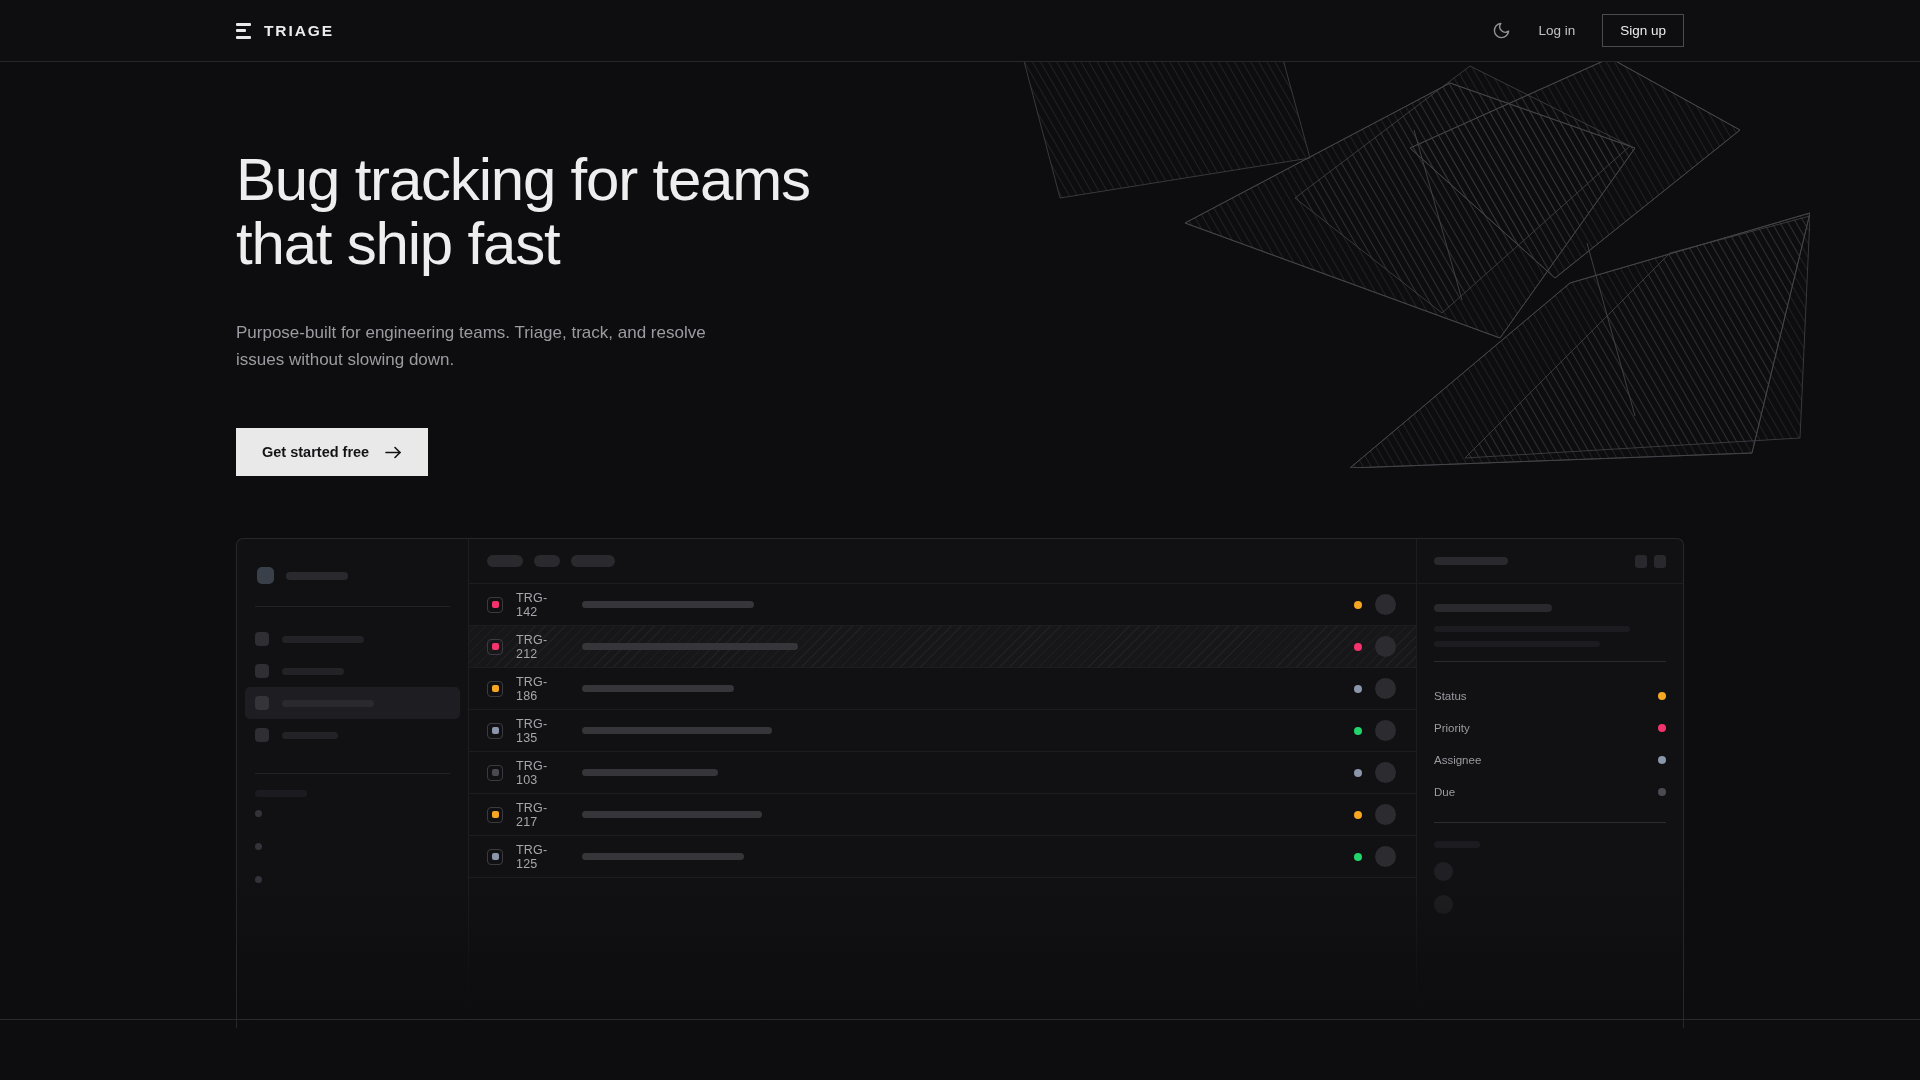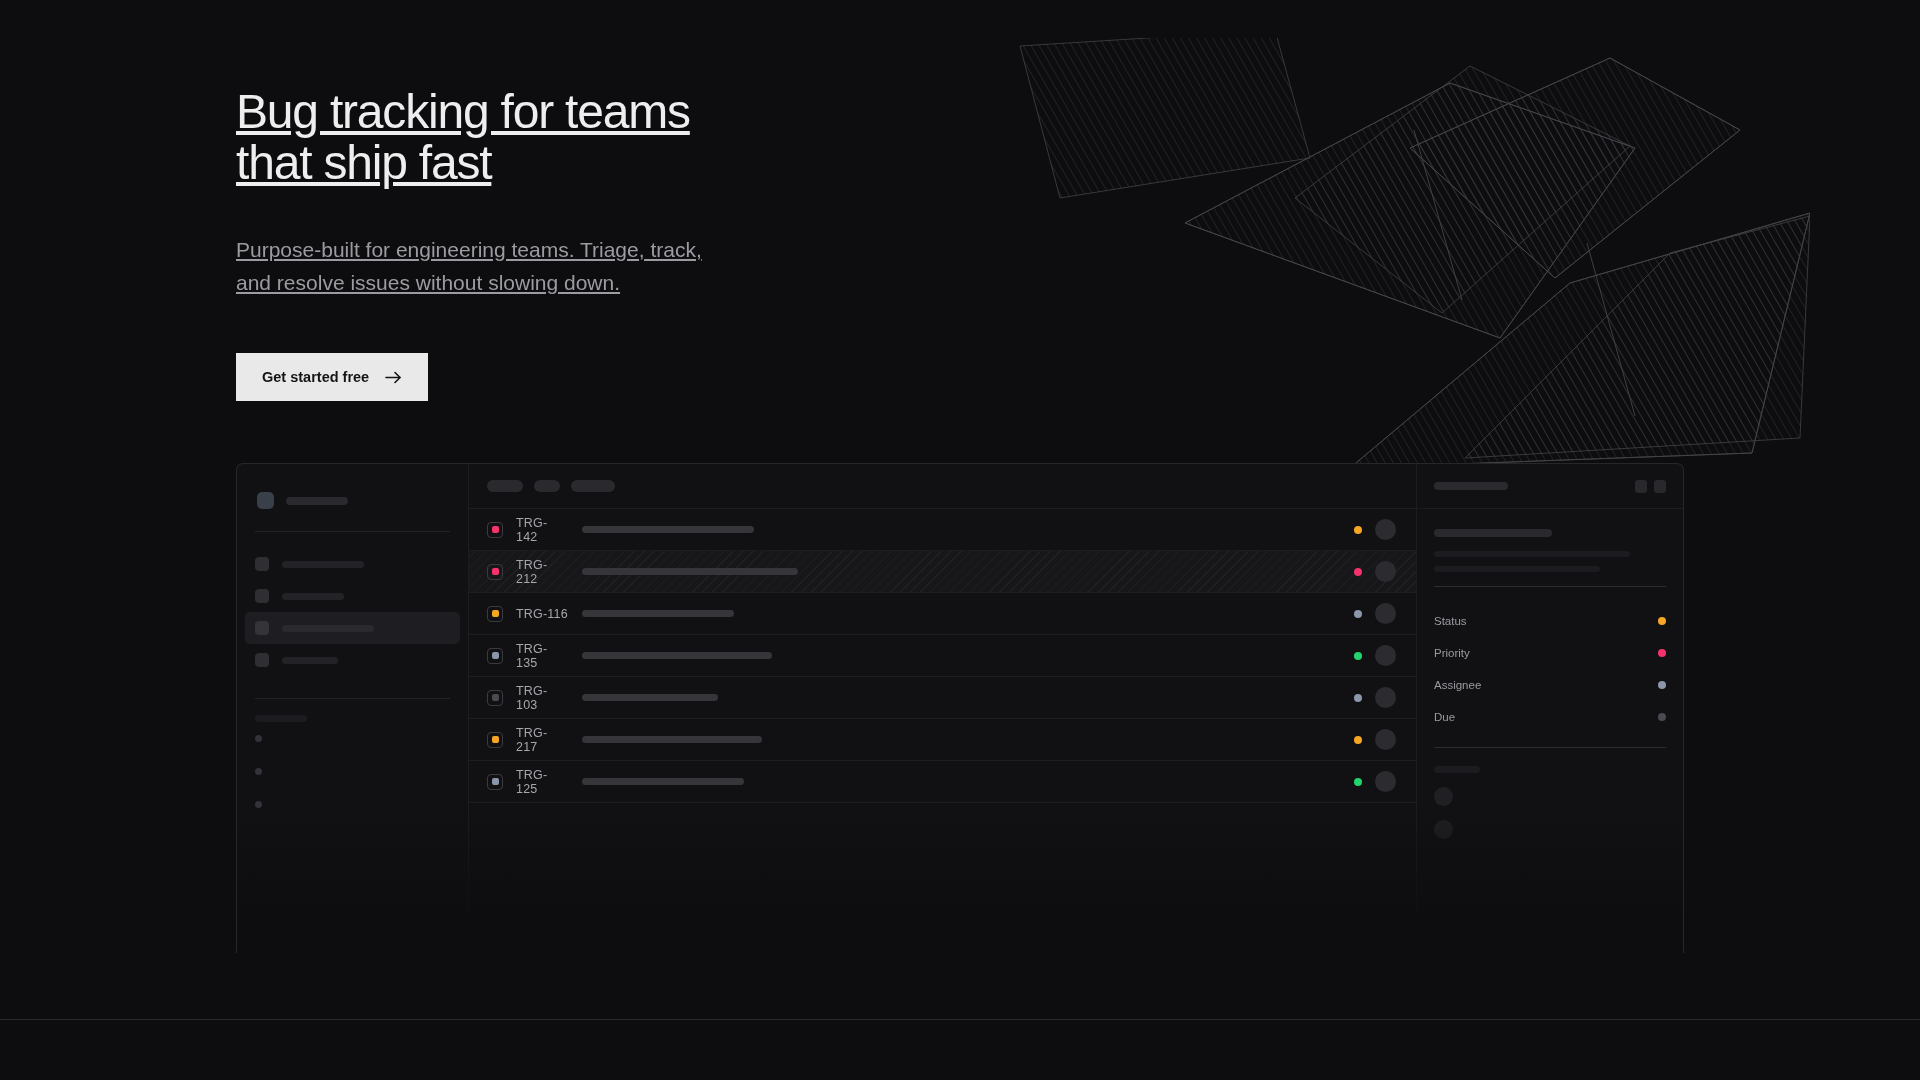--- a/index.html
+++ b/index.html
@@ -71,32 +71,30 @@
     background:transparent;
     border:1px solid #4a4a50;
     padding:8px 17px;
     cursor:pointer;font-family:inherit;
   }
 
   
   .hero{position:relative;z-index:10;padding:0 236px;}
   .hero-title{
     margin-top:86px;
-    font-size:48px;line-height:1.07;
+    font-size:60px;line-height:1.07;
     font-weight:400;color:#eeeeef;
     letter-spacing:-1.2px;
     max-width:700px;
-    text-decoration:underline;
   }
   .hero-sub{
     margin-top:44px;
-    font-size:21px;line-height:1.58;
+    font-size:17px;line-height:1.58;
     color:#9b9ba1;max-width:480px;
     font-weight:400;
-    text-decoration:underline;
   }
   .cta-btn{
     margin-top:54px;
     display:inline-flex;align-items:center;gap:16px;
     background:#e9e9e9;color:#141416;
     font-size:14.5px;font-weight:600;
     padding:16px 26px;border:none;cursor:pointer;
     font-family:inherit;
   }
   .cta-btn svg{display:block;}
@@ -208,20 +206,44 @@
   .footer-rule{
     position:absolute;left:0;right:0;top:1019px;
     height:1px;background:#2a2a2e;z-index:20;
   }
 </style>
 </head>
 <body>
 
 <div class="page">
 
+  <div class="header">
+    <div class="header-inner">
+
+      <div class="brand">
+        <span class="brand-icon">
+          <i></i>
+            <i></i>
+            <i></i>
+        </span>
+        <span class="brand-name">TRIAGE</span>
+      </div>
+
+      <div class="header-right">
+        <span>
+          <svg class="moon-icon" viewBox="0 0 24 24" fill="none" stroke="#c9c9ce" stroke-width="1.7" stroke-linecap="round" stroke-linejoin="round">
+            <path d="M21 12.79A9 9 0 1 1 11.21 3 7 7 0 0 0 21 12.79z"></path>
+          </svg>
+        </span>
+        <button class="login-link">Log in</button>
+        <button class="signup-btn">Sign up</button>
+      </div>
+
+    </div>
+  </div>
 
   <svg class="decor" viewBox="0 0 800 430">
     <defs>
       <pattern id="hatch" width="7" height="7" patternTransform="rotate(-30)" patternUnits="userSpaceOnUse">
         <line x1="0" y1="0" x2="0" y2="7" stroke="#3a3a3f" stroke-width="0.9"></line>
       </pattern>
     </defs>
     <g stroke="#3d3d43" stroke-width="0.9" fill="url(#hatch)">
       <path d="M10 8 L265 -8 L300 120 L50 160 Z"></path>
       <path d="M175 185 L440 45 L625 110 L490 300 Z"></path>
@@ -324,21 +346,21 @@
               <span class="issue-title" style="width:216px"></span>
               <span class="issue-right">
                 <span class="status-dot" style="background:#f4336d"></span>
                 <span class="row-avatar"></span>
               </span>
             </div>
             <div class="issue-row">
               <span class="prio">
                 <i style="background:#f5a623"></i>
               </span>
-              <span class="issue-id">TRG-116</span>
+              <span class="issue-id">TRG-186</span>
               <span class="issue-title" style="width:152px"></span>
               <span class="issue-right">
                 <span class="status-dot" style="background:#8b96ab"></span>
                 <span class="row-avatar"></span>
               </span>
             </div>
             <div class="issue-row">
               <span class="prio">
                 <i style="background:#8b96ab"></i>
               </span>

